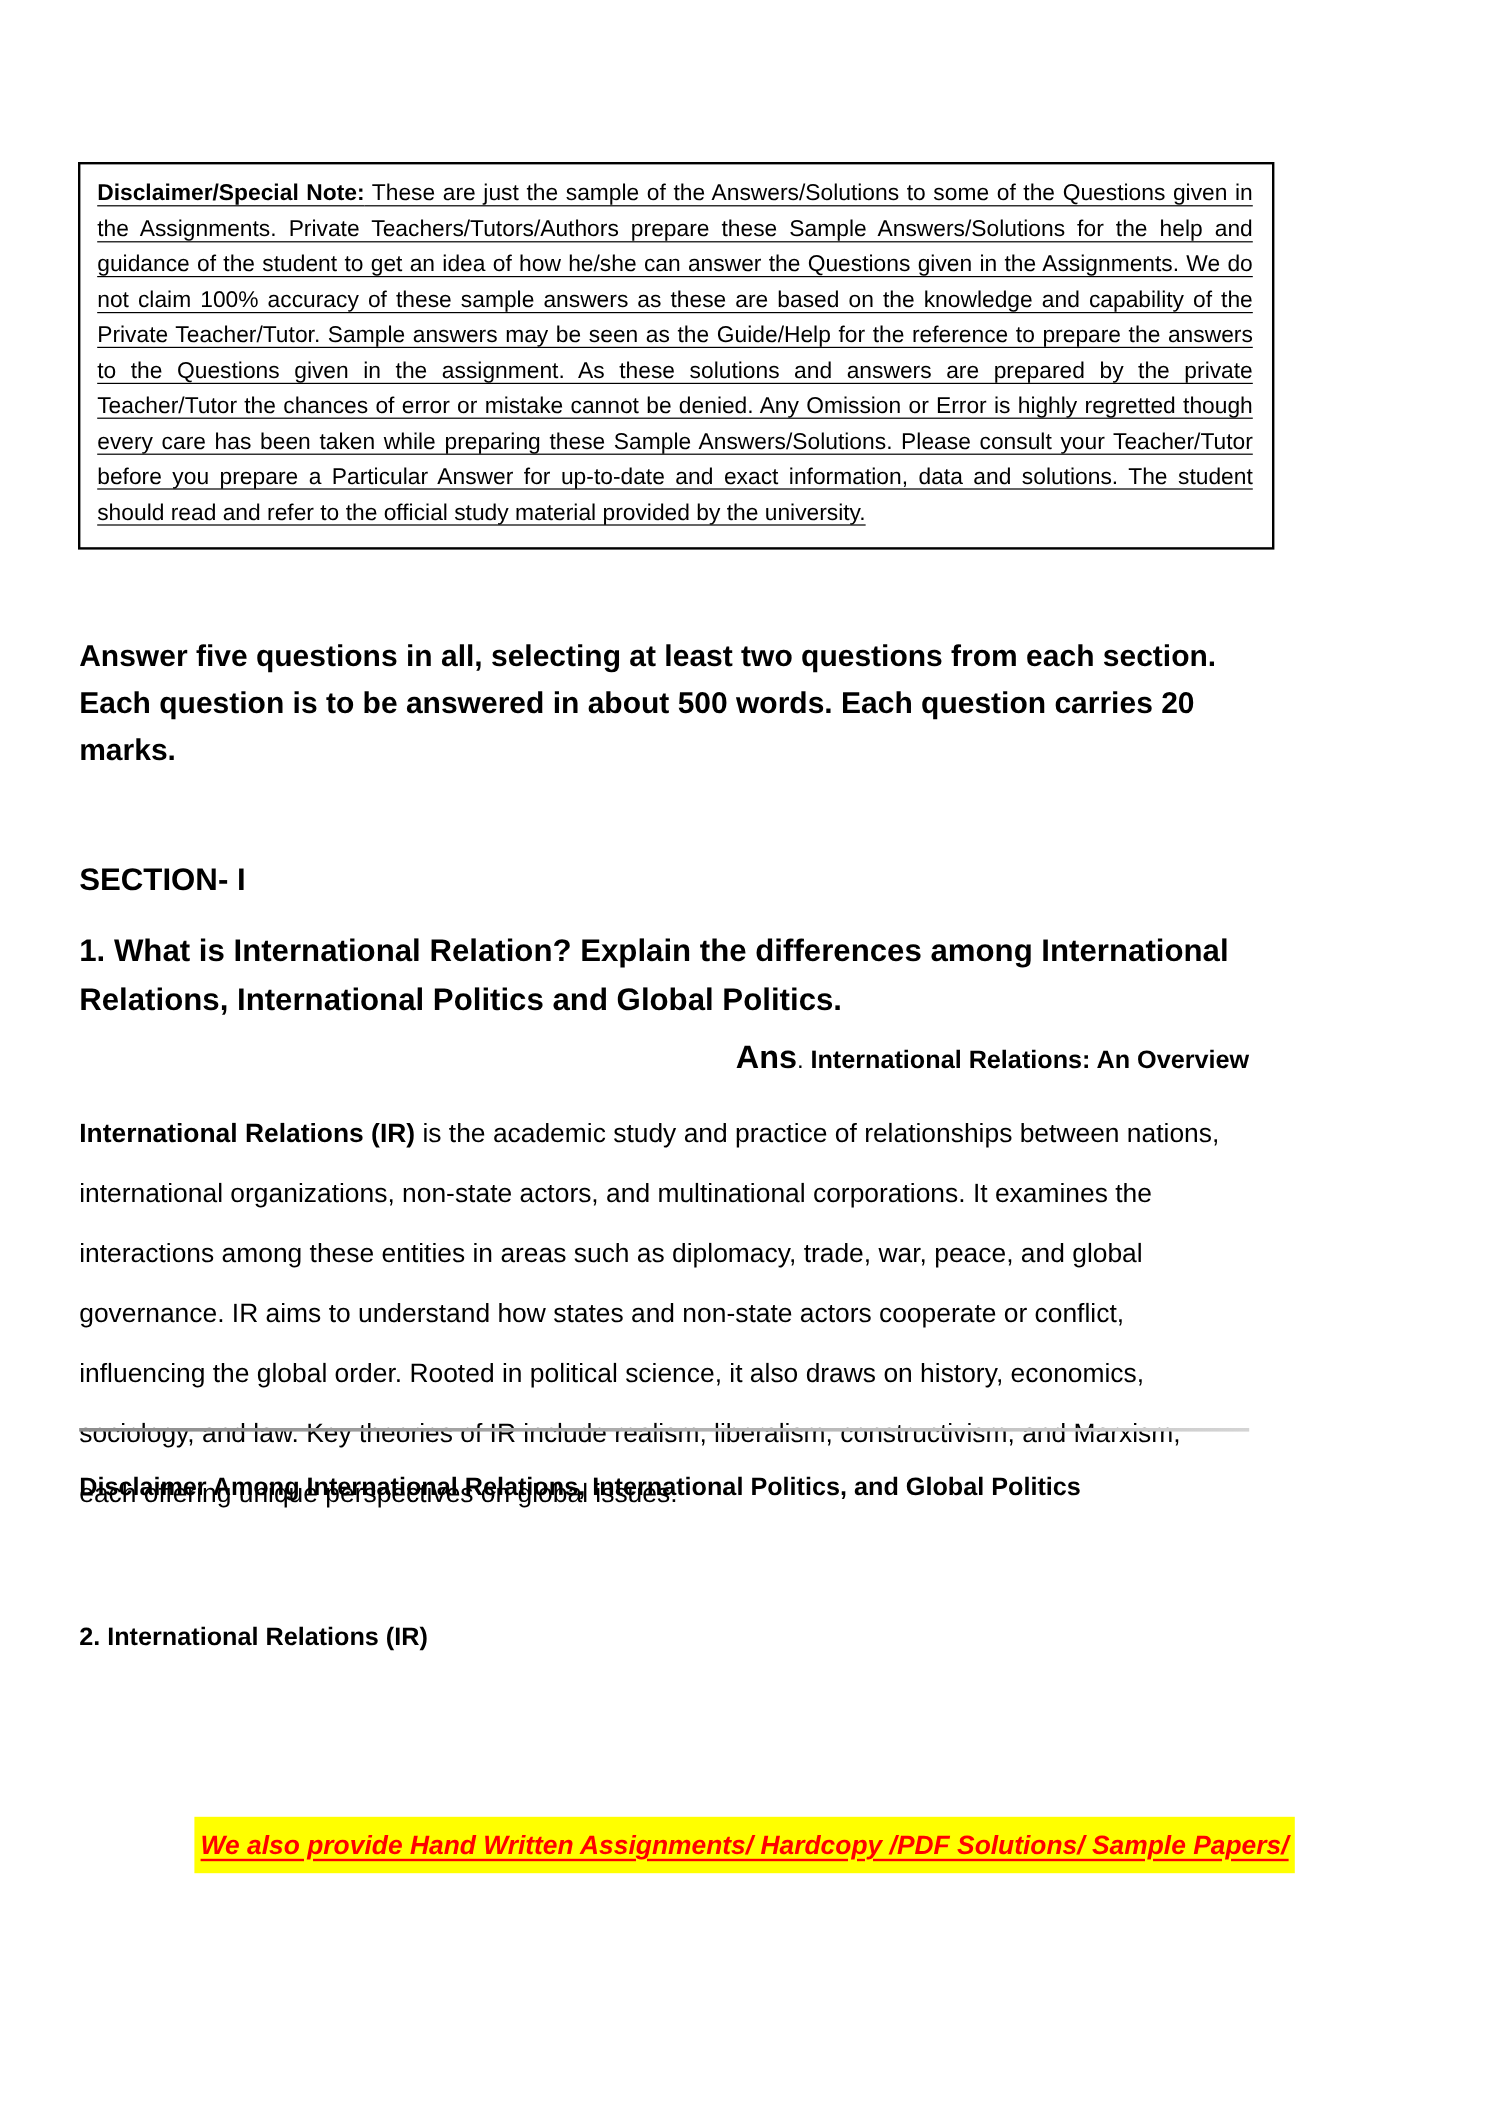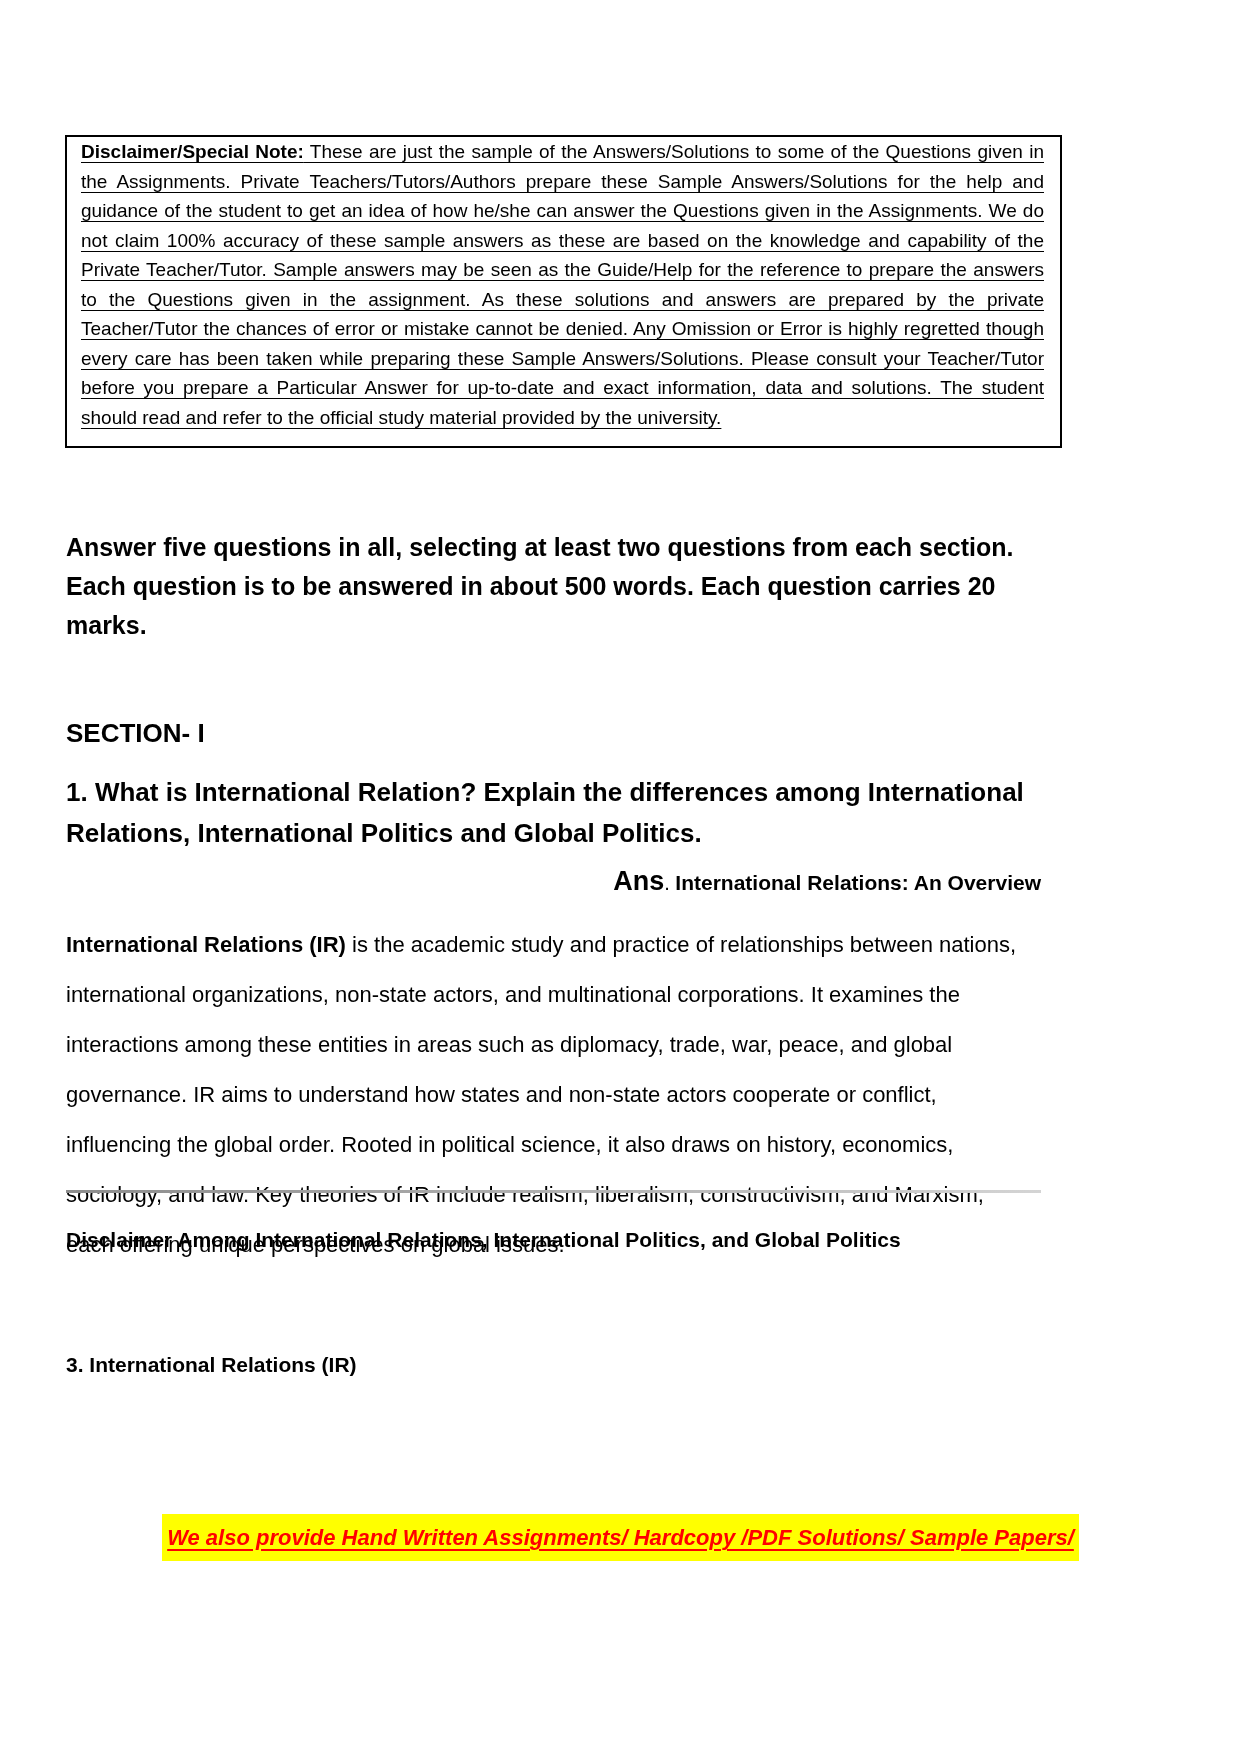--- a/index.html
+++ b/index.html
@@ -18,21 +18,21 @@
     overflow: hidden;
   }
 
   
   .disclaimer-box {
     position: absolute;
     left: 65px;
     top: 135px;
     width: 997px;
     border: 2px solid #000000;
-    padding: 0 16px 14px 14px;
+    padding: 10px 16px 14px 14px;
   }
   .disclaimer-text {
     font-size: 19px;
     line-height: 29.5px;
     text-align: justify;
     text-decoration: underline;
     text-underline-offset: 4px;
     text-decoration-thickness: 1px;
   }
   .disclaimer-text .lead {
@@ -190,19 +190,19 @@
 
   <div class="body-para">
     <span class="lead">International Relations (IR)</span><span> is the academic study and practice of relationships between nations, international organizations, non-state actors, and multinational corporations. It examines the interactions among these entities in areas such as diplomacy, trade, war, peace, and global governance. IR aims to understand how states and non-state actors cooperate or conflict, influencing the global order. Rooted in political science, it also draws on history, economics, sociology, and law. Key theories of IR include realism, liberalism, constructivism, and Marxism, each offering unique perspectives on global issues.</span>
   </div>
 
   <div class="divider"></div>
 
   <div class="differences-heading">Disclaimer Among International Relations, International Politics, and Global Politics</div>
 
 
-  <div class="point1-heading">3. International Relations (IR)</div>
+  <div class="point1-heading">2. International Relations (IR)</div>
 
   <div class="footer-promo">
     <div><span class="hl">We also provide Hand Written Assignments/ Hardcopy /PDF Solutions/ Sample Papers/</span></div>
   </div>
 
 </div>
 
 </body></html>

